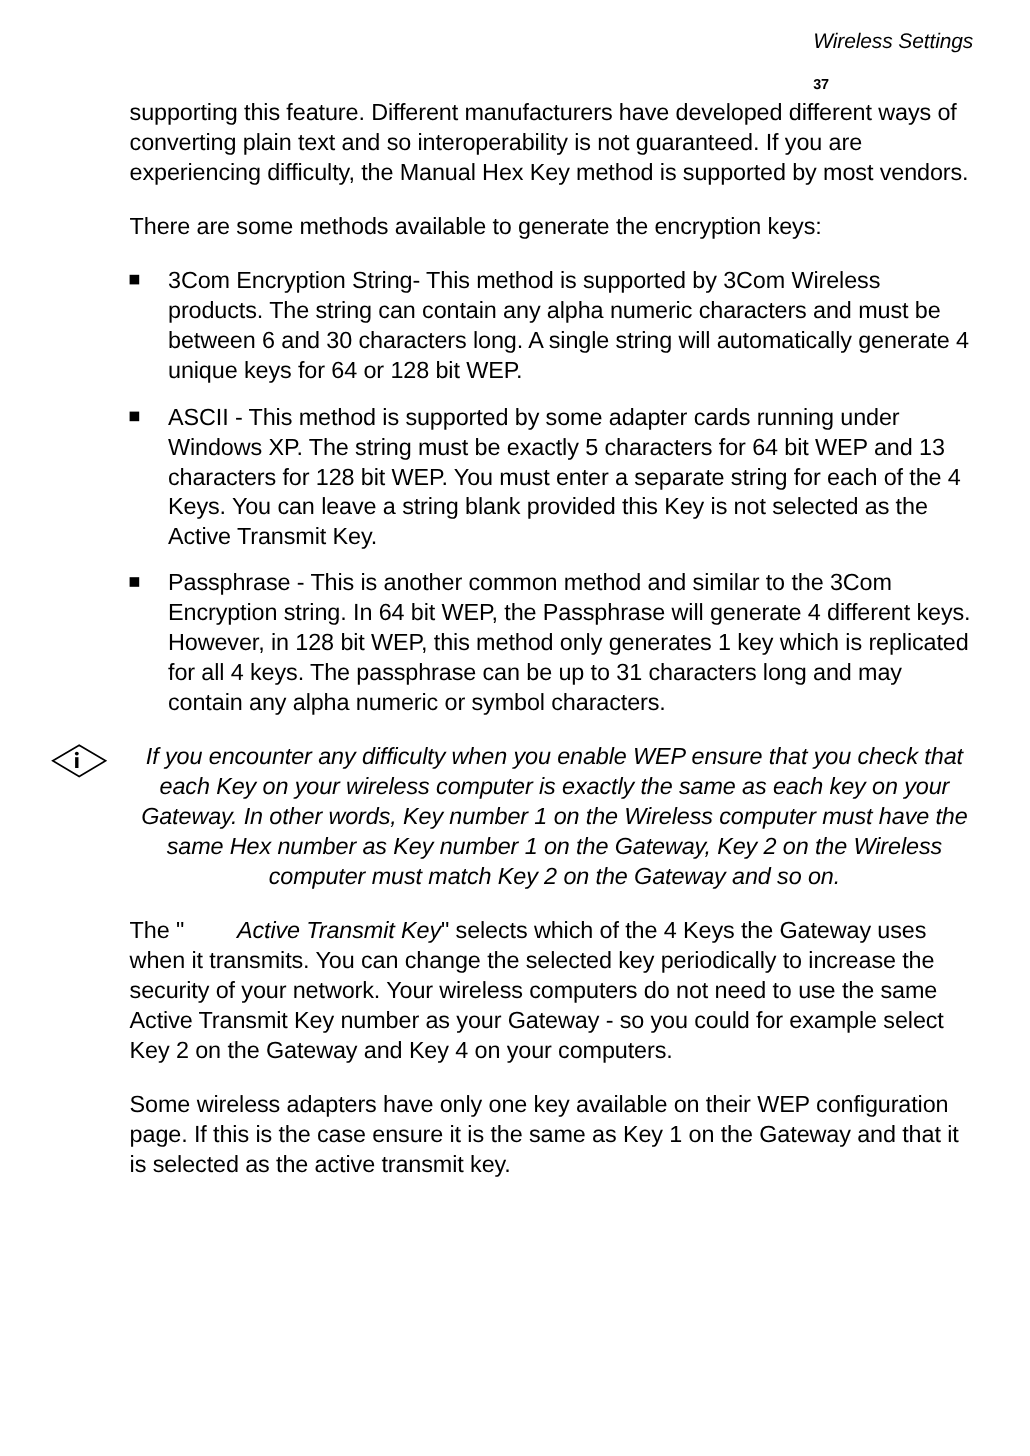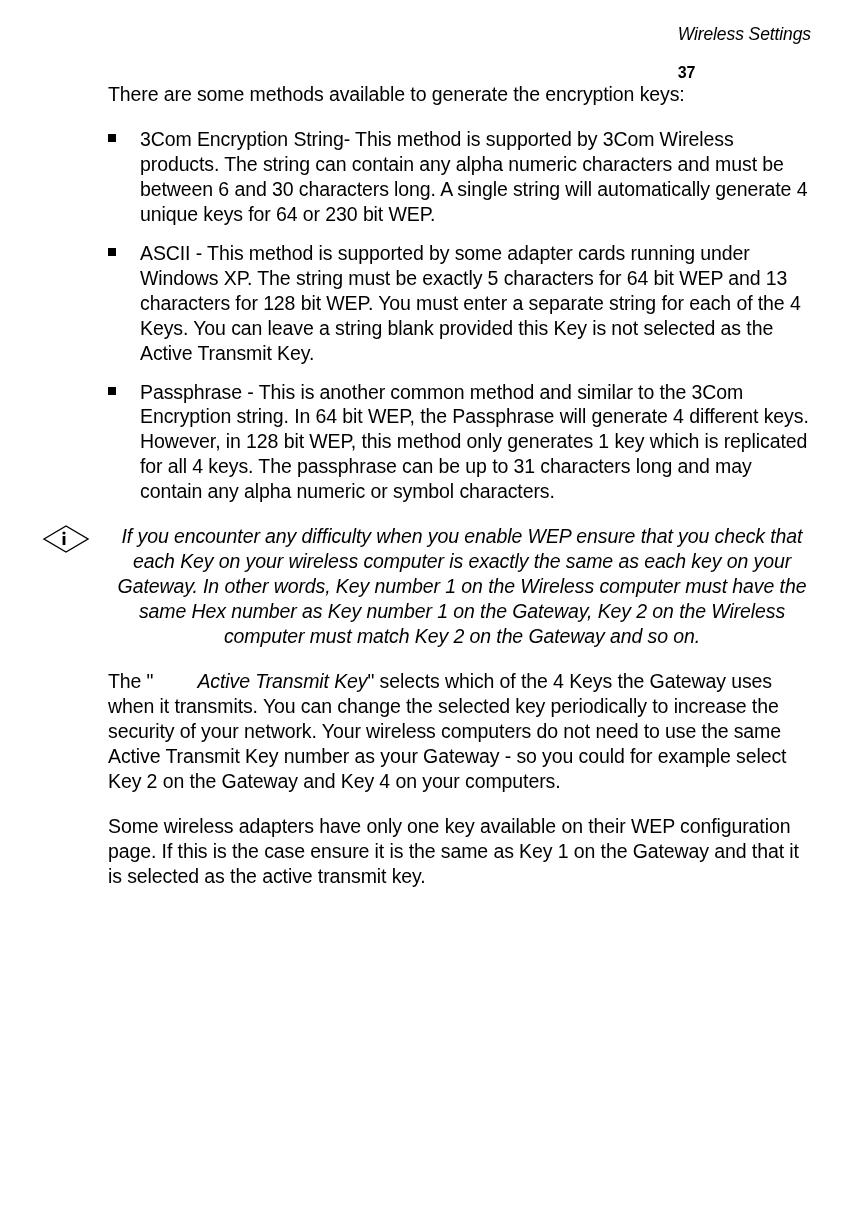--- a/index.html
+++ b/index.html
@@ -23,21 +23,21 @@
       gap: 18px;
       flex-direction: column;
     }
     .header-title {
       font-style: italic;
       font-size: 17.5px;
       font-weight: 400;
     }
     .header-page {
       font-weight: 700;
-      font-size: 16px;
+      font-size: 12px;
     }
     .content {
       position: absolute;
       top: 82px;
       left: 108px;
       right: 42px;
     }
     .para {
       margin-bottom: 20px;
     }
@@ -75,27 +75,28 @@
 </head>
 <body>
 
 <div class="header">
   <span class="header-title">Wireless Settings</span>
   <span class="header-page">37</span>
 </div>
 
 <div class="content">
 
+  <div class="para">supporting this feature. Different manufacturers have developed different ways of converting plain text and so interoperability is not guaranteed. If you are experiencing difficulty, the Manual Hex Key method is supported by most vendors.</div>
 
   <div class="para">There are some methods available to generate the encryption keys:</div>
 
   <div class="list">
     <div class="list-item">
       <span class="bullet"></span>
-      <span>3Com Encryption String- This method is supported by 3Com Wireless products. The string can contain any alpha numeric characters and must be between 6 and 30 characters long. A single string will automatically generate 4 unique keys for 64 or 230 bit WEP.</span>
+      <span>3Com Encryption String- This method is supported by 3Com Wireless products. The string can contain any alpha numeric characters and must be between 6 and 30 characters long. A single string will automatically generate 4 unique keys for 64 or 128 bit WEP.</span>
     </div>
     <div class="list-item">
       <span class="bullet"></span>
       <span>ASCII - This method is supported by some adapter cards running under Windows XP. The string must be exactly 5 characters for 64 bit WEP and 13 characters for 128 bit WEP. You must enter a separate string for each of the 4 Keys. You can leave a string blank provided this Key is not selected as the Active Transmit Key.</span>
     </div>
     <div class="list-item">
       <span class="bullet"></span>
       <span>Passphrase - This is another common method and similar to the 3Com Encryption string. In 64 bit WEP, the Passphrase will generate 4 different keys. However, in 128 bit WEP, this method only generates 1 key which is replicated for all 4 keys. The passphrase can be up to 31 characters long and may contain any alpha numeric or symbol characters.</span>
     </div>
   </div>

